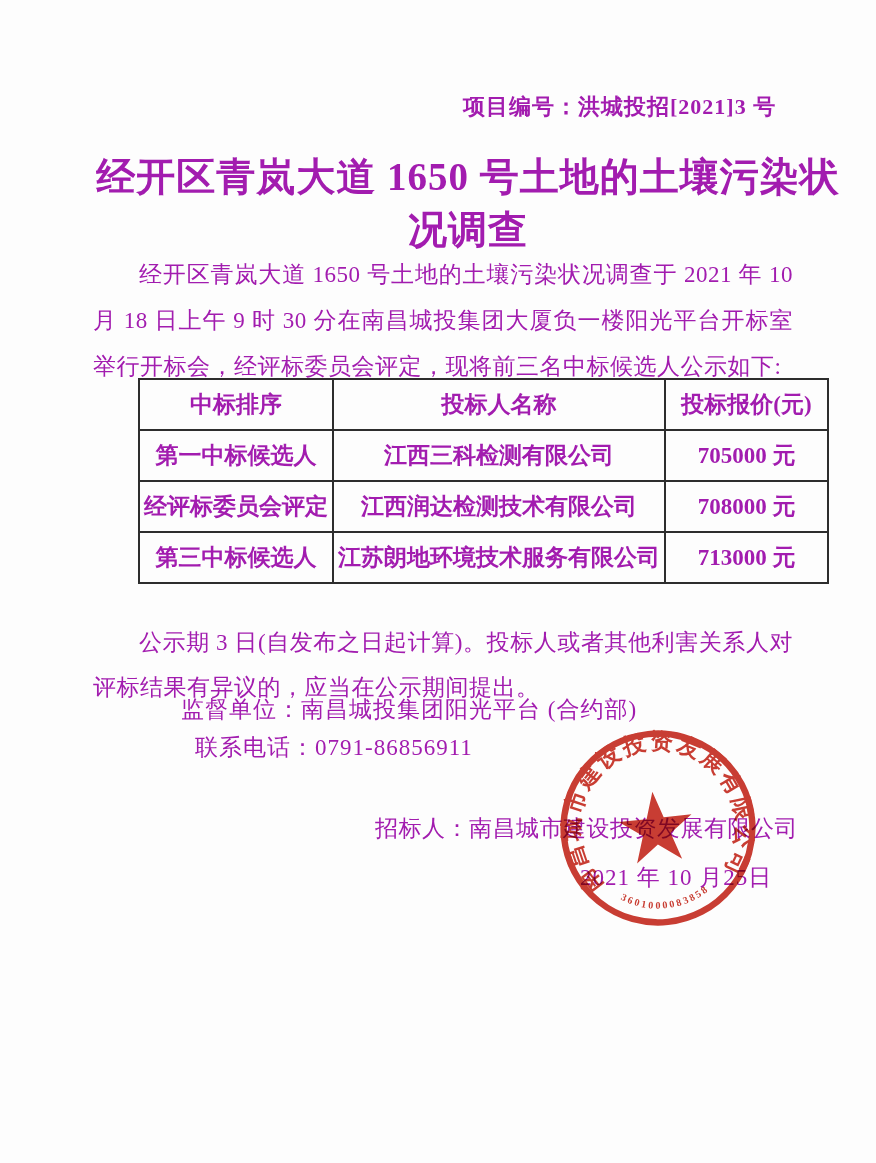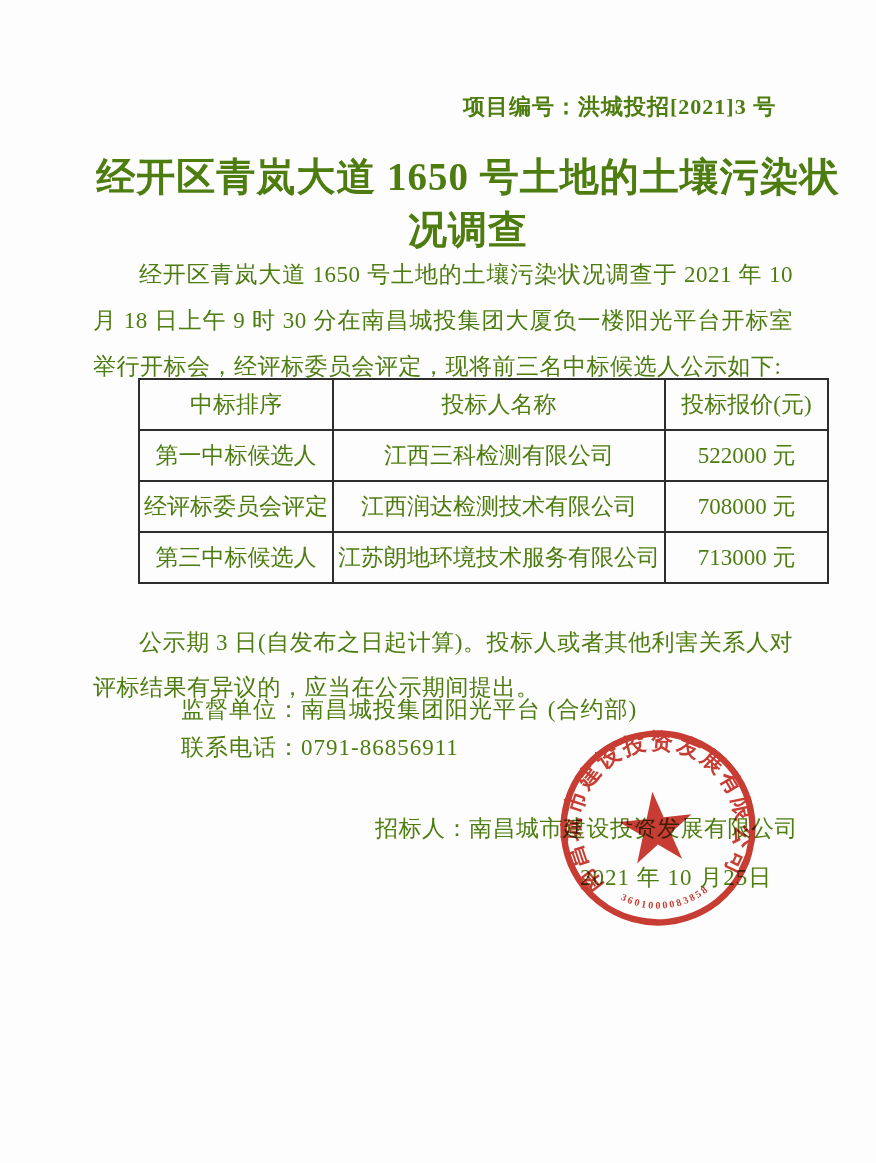--- a/index.html
+++ b/index.html
@@ -2,58 +2,58 @@
 <html><head>
 <meta charset="utf-8">
 <style>
   html,body { margin:0; padding:0; background:#ffffff; }
   .page {
     position:relative;
     width:876px; height:1163px;
     background:#fdfdfd;
     overflow:hidden;
     font-family:"Liberation Serif","DejaVu Serif",serif;
-    color:#4d7c0f;
+    color:#a21caf;
   }
   .doc-number {
     position:absolute; top:92px; left:463px;
     font-size:22px; font-weight:bold; letter-spacing:1px;
     white-space:nowrap;
   }
   .title-block {
     position:absolute; top:150px; left:88px; width:760px;
     text-align:center; font-weight:bold;
     font-size:39px; line-height:53px; letter-spacing:1px;
   }
   .intro {
     position:absolute; top:252px; left:93px; width:700px;
     font-size:23px; line-height:46px;
     text-align:justify; text-indent:2em; letter-spacing:0.5px;
   }
   table.bid-table {
     position:absolute; top:378px; left:138px;
-    border-collapse:collapse; table-layout:fixed;
+    border-collapse:collapse; table-layout:fixed;font-weight:bold;
   }
   table.bid-table td {
     border:2px solid #2d2d2d;
     text-align:center; vertical-align:middle;
     font-size:23px; padding:0 4px;
     overflow:hidden; white-space:nowrap;
   }
   .col-rank { width:168px; }
   .col-name { width:313px; }
   .col-price { width:153px; }
   .row-h { height:49px; }
   .notice {
     position:absolute; top:620px; left:93px; width:700px;
     font-size:23px; line-height:45px;
     text-align:justify; text-indent:2em; letter-spacing:0.5px;
   }
   .supervisor { position:absolute; top:694px; left:181px; font-size:23px; letter-spacing:1px; white-space:nowrap; }
-  .phone      { position:absolute; top:732px; left:181px; font-size:23px; letter-spacing:1px; white-space:nowrap; }
+  .phone      { position:absolute; top:732px; left:195px; font-size:23px; letter-spacing:1px; white-space:nowrap; }
   .bidder     { position:absolute; top:813px; left:375px; font-size:23px; letter-spacing:0.5px; white-space:nowrap; }
   .date-line  { position:absolute; top:862px; left:580px; font-size:23px; letter-spacing:1px; white-space:nowrap; }
   .seal {
     position:absolute; left:548px; top:718px;
     width:220px; height:220px;
     mix-blend-mode:multiply; opacity:0.9;
     transform:rotate(-6deg);
   }
   .seal text { font-family:"Liberation Serif","DejaVu Serif",serif; }
 </style>
@@ -73,21 +73,21 @@
   <table class="bid-table">
     <tbody>
         <tr>
       <td class="col-rank row-h">中标排序</td>
       <td class="col-name row-h">投标人名称</td>
       <td class="col-price row-h">投标报价(元)</td>
     </tr>
     <tr>
       <td class="row-h">第一中标候选人</td>
       <td class="row-h">江西三科检测有限公司</td>
-      <td class="row-h">522000 元</td>
+      <td class="row-h">705000 元</td>
     </tr>
     <tr>
       <td class="row-h">经评标委员会评定</td>
       <td class="row-h">江西润达检测技术有限公司</td>
       <td class="row-h">708000 元</td>
     </tr>
     <tr>
       <td class="row-h">第三中标候选人</td>
       <td class="row-h">江苏朗地环境技术服务有限公司</td>
       <td class="row-h">713000 元</td>

